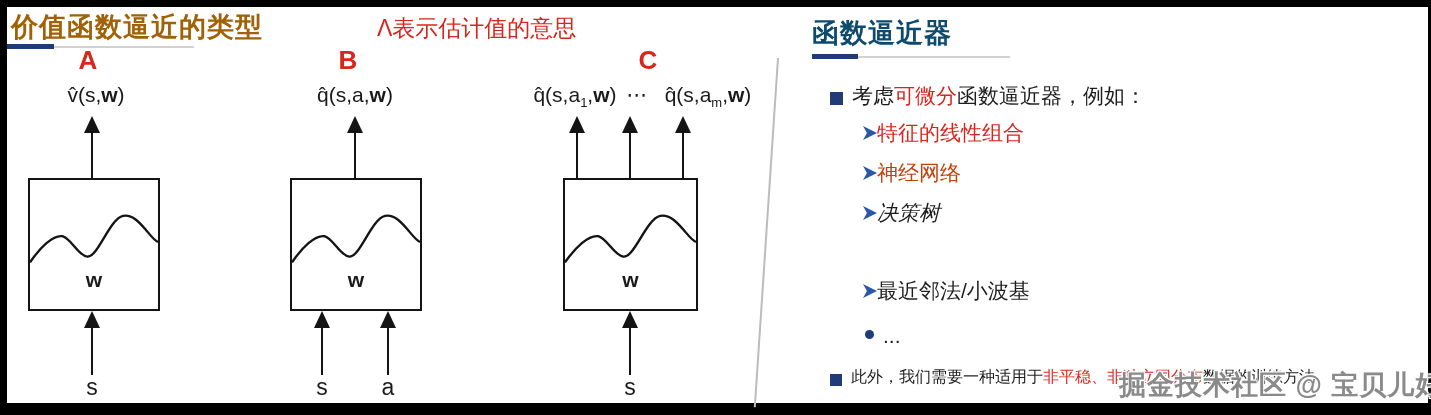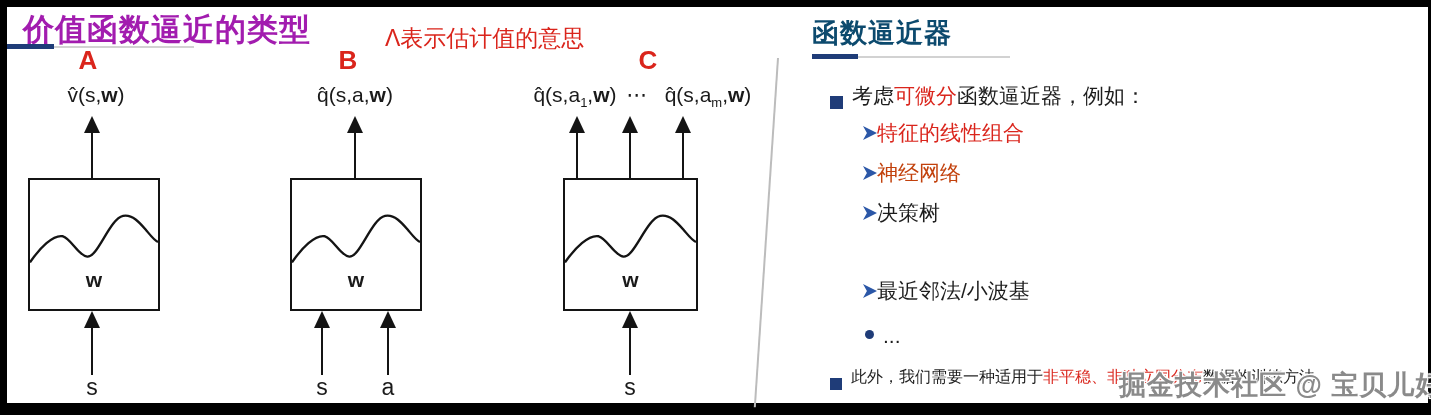--- a/index.html
+++ b/index.html
@@ -3,29 +3,29 @@
 <meta charset="utf-8">
 <style>
   * { margin:0; padding:0; box-sizing:border-box; }
   html,body { width:1431px; height:415px; overflow:hidden; background:#000; }
   body { font-family:"Liberation Sans","DejaVu Sans",sans-serif; }
   .frame { position:absolute; left:0; top:0; width:1431px; height:415px; background:#000; }
   .canvas { position:absolute; left:7px; top:7px; width:1421px; height:396px; background:#ffffff; }
 
   
   .title-left {
-    position:absolute; left:16px; top:2px;
-    font-size:31px; font-weight:700; color:#a21caf; letter-spacing:1px; white-space:nowrap;
+    position:absolute; left:4px; top:2px;
+    font-size:27px; font-weight:700; color:#a16207; letter-spacing:1px; white-space:nowrap;
   }
   .ul-thick { position:absolute; height:5px; background:#1f3c78; }
   .ul-thin  { position:absolute; height:2px; background:#d2d2d2; }
 
   .annotation {
-    position:absolute; left:370px; top:16px;
-    font-size:23px; font-weight:500; color:#da251c; white-space:nowrap;margin-left:8px;
+    position:absolute; left:370px; top:6px;
+    font-size:23px; font-weight:500; color:#da251c; white-space:nowrap;
   }
 
   .diag-label {
     position:absolute; transform:translateX(-50%);
     font-size:26px; font-weight:600; color:#da251c;
   }
   .formula {
     position:absolute; transform:translateX(-50%); top:76px;
     font-size:21px; color:#1a1a1a; white-space:nowrap;
   }
@@ -56,21 +56,21 @@
     position:absolute; left:770px; top:51px; width:2px; height:350px;
     background:#bcbcbc; transform:rotate(3.8deg); transform-origin:top center;
   }
 
   
   .title-right {
     position:absolute; left:805px; top:8px;
     font-size:27px; font-weight:700; color:#0c4a6e; letter-spacing:1px; white-space:nowrap;
   }
   .bullet {
-    position:absolute; left:823px; display:flex; align-items:flex-end; gap:9px; white-space:nowrap;
+    position:absolute; left:823px; display:flex; align-items:center; gap:9px; white-space:nowrap;
   }
   .sq-icon { width:13px; height:13px; background:#1f3c78; flex:0 0 auto; margin-top:6px; }
   .btext { font-size:21px; color:#1d1d1d; line-height:27px; }
   .btext2 { font-size:16px; color:#1d1d1d; line-height:27px; }
   .hl { color:#da251c; }
 
   .subitem {
     position:absolute; left:856px; display:flex; align-items:flex-start; white-space:nowrap;
   }
   .tri-icon {
@@ -182,21 +182,21 @@
     <div class="subitem" style="top:112px">
       <span class="tri-icon"></span>
       <span class="subtext" style="color: rgb(218, 37, 28);">特征的线性组合</span>
     </div>
     <div class="subitem" style="top:152px">
       <span class="tri-icon"></span>
       <span class="subtext" style="color: #c2410c;">神经网络</span>
     </div>
     <div class="subitem" style="top:192px">
       <span class="tri-icon"></span>
-      <span class="subtext" style="color: rgb(29, 29, 29);">决策树</span>
+      <span class="subtext" style="color: rgb(29, 29, 29); font-style: italic;">决策树</span>
     </div>
     <div class="subitem" style="top:270px">
       <span class="tri-icon"></span>
       <span class="subtext" style="color: rgb(29, 29, 29);">最近邻法/小波基</span>
     </div>
     <div class="dotitem" style="top:315px">
       <span class="dot-icon"></span>
       <span class="dottext" style="color: rgb(29, 29, 29);">...</span>
     </div>
 

